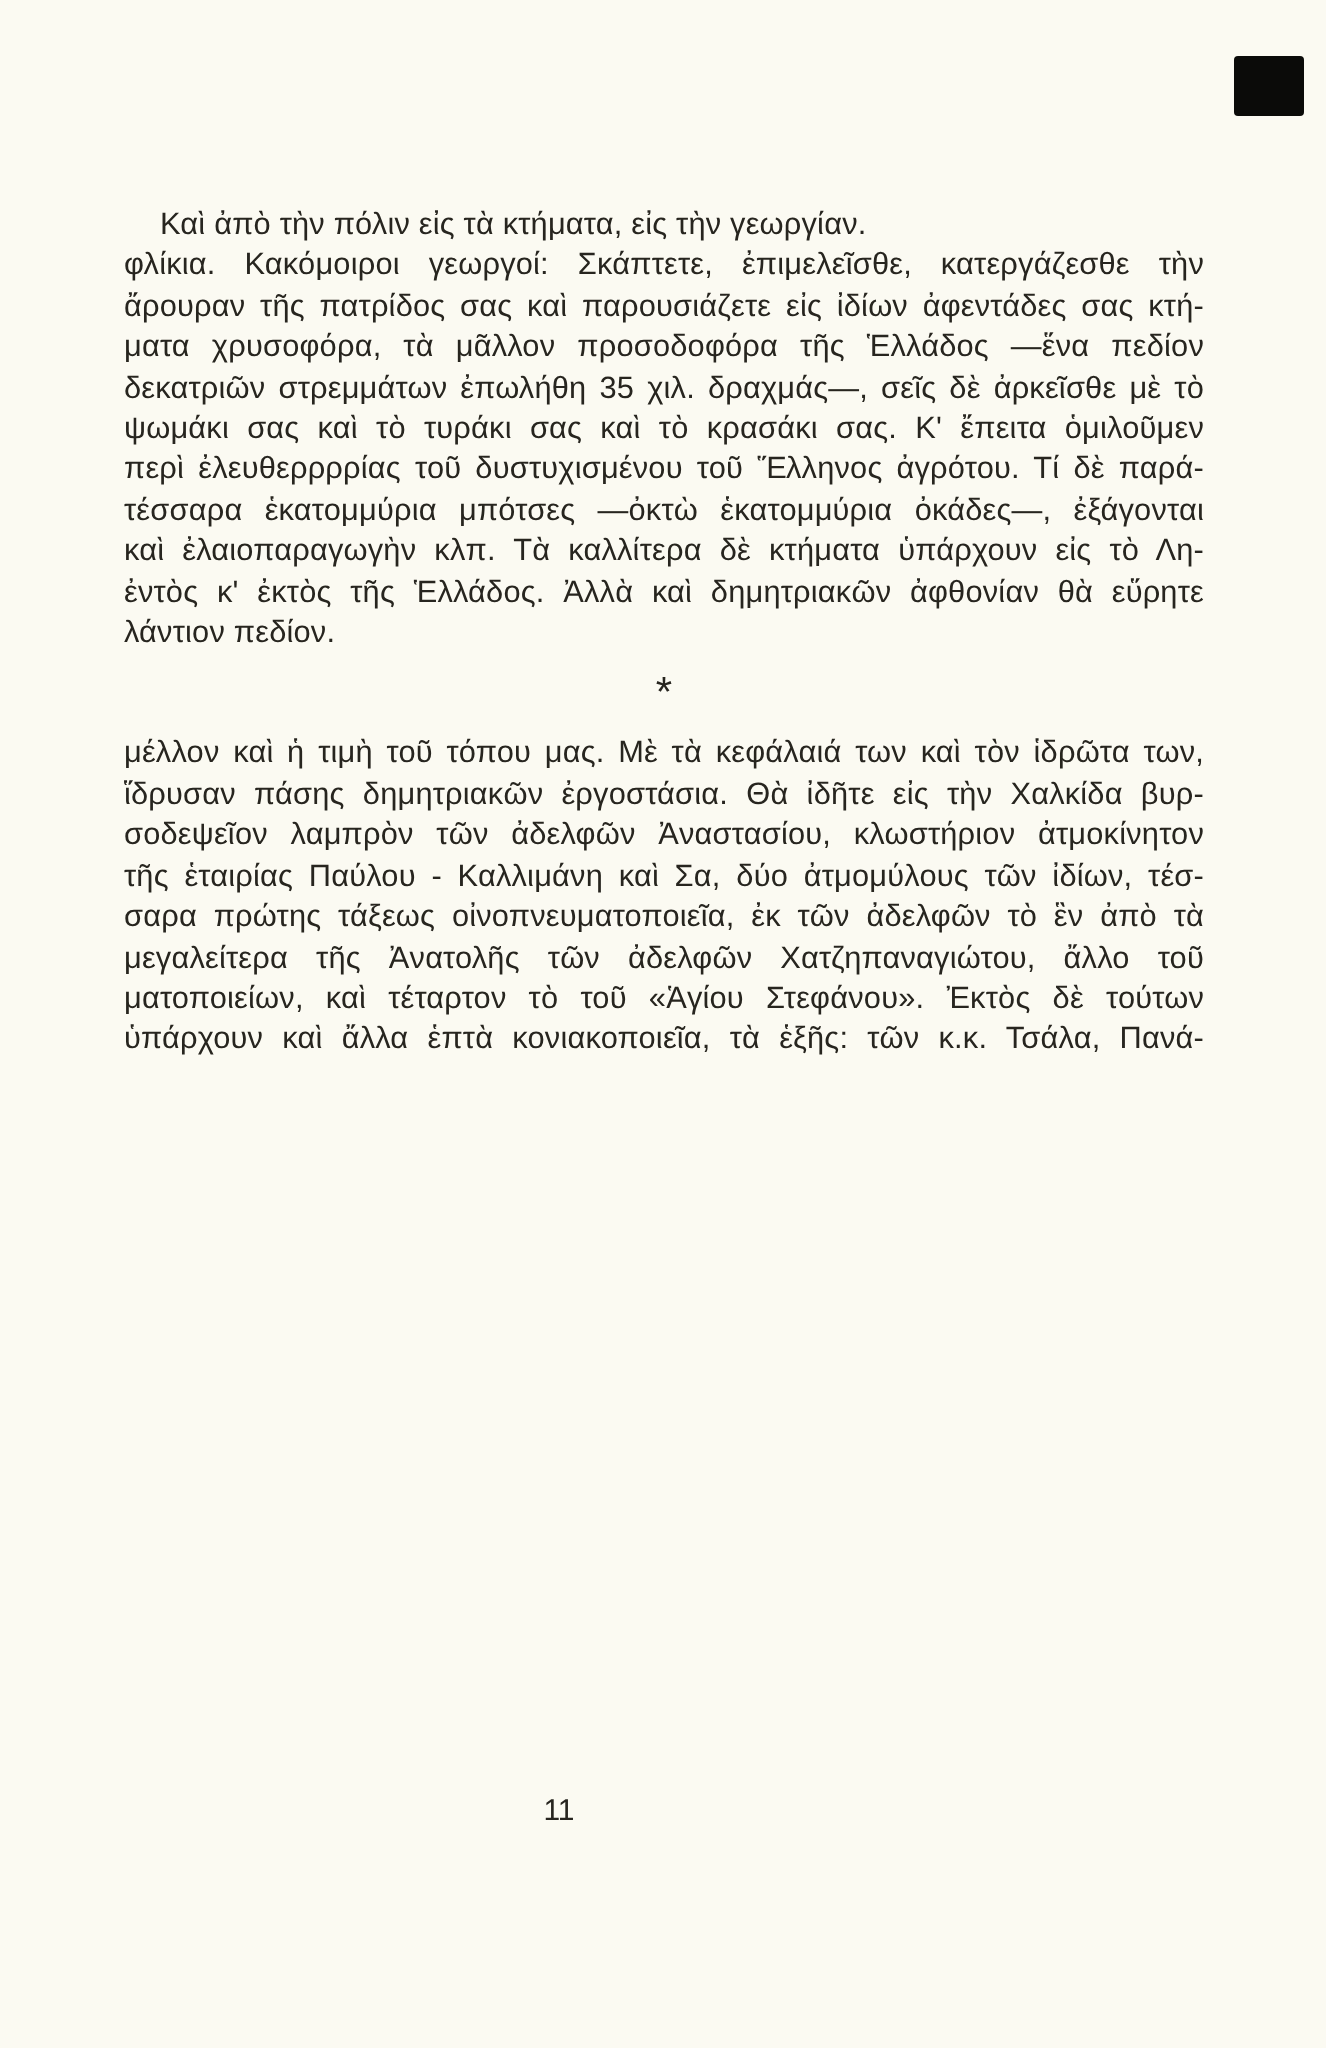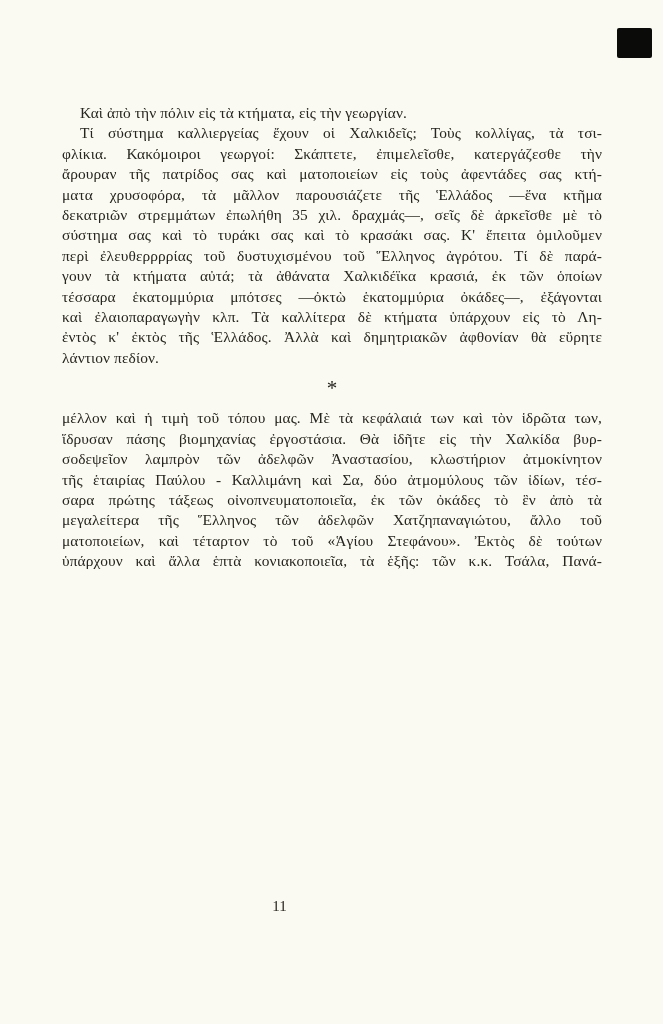--- a/index.html
+++ b/index.html
@@ -1,21 +1,21 @@
 <!DOCTYPE html>
 <html lang="el"><head>
 <meta charset="utf-8">
 <style>
   html,body{margin:0;padding:0;}
   .page{
     position:relative;
     width:663px;height:1024px;
     background:var(--paper,#fbfaf2);
     overflow:hidden;
-    font-family:Liberation Serif, serif;
+    font-family:Liberation Sans, sans-serif;
     color:var(--ink,#27251f);
   }
   .corner-mark{
     position:absolute;
     left:617px;top:28px;width:35px;height:30px;
     background:var(--mark,#0b0b09);
     border-radius:2px;
   }
   .body-text{
     position:absolute;
@@ -51,39 +51,37 @@
 </head>
 <body>
 
 <div class="page" style="--paper: #fbfaf2; --ink: #27251f; --mark: #0b0b09;">
   <div class="corner-mark"></div>
   <main class="body-text" id="body-text">
       <div class="paragraph">
         <div class="line line--first line--end">Καὶ ἀπὸ τὴν πόλιν εἰς τὰ κτήματα, εἰς τὴν γεωργίαν.</div>
       </div>
       <div class="paragraph">
-        <div class="line line--first">Τί σύστημα καλλιεργείας ἔχουν οἱ Χαλκιδεῖς; Τοὺς κολλίγας, τὰ τσι-</div>
         <div class="line">φλίκια. Κακόμοιροι γεωργοί: Σκάπτετε, ἐπιμελεῖσθε, κατεργάζεσθε τὴν</div>
-        <div class="line">ἄρουραν τῆς πατρίδος σας καὶ ματοποιείων εἰς τοὺς ἀφεντάδες σας κτή-</div>
-        <div class="line">ματα χρυσοφόρα, τὰ μᾶλλον παρουσιάζετε τῆς Ἑλλάδος —ἕνα κτῆμα</div>
+        <div class="line">ἄρουραν τῆς πατρίδος σας καὶ παρουσιάζετε εἰς ἰδίων ἀφεντάδες σας κτή-</div>
+        <div class="line">ματα χρυσοφόρα, τὰ μᾶλλον προσοδοφόρα τῆς Ἑλλάδος —ἕνα πεδίον</div>
         <div class="line">δεκατριῶν στρεμμάτων ἐπωλήθη 35 χιλ. δραχμάς—, σεῖς δὲ ἀρκεῖσθε μὲ τὸ</div>
-        <div class="line">σύστημα σας καὶ τὸ τυράκι σας καὶ τὸ κρασάκι σας. Κ' ἔπειτα ὁμιλοῦμεν</div>
+        <div class="line">ψωμάκι σας καὶ τὸ τυράκι σας καὶ τὸ κρασάκι σας. Κ' ἔπειτα ὁμιλοῦμεν</div>
         <div class="line">περὶ ἐλευθερρρρίας τοῦ δυστυχισμένου τοῦ Ἕλληνος ἀγρότου. Τί δὲ παρά-</div>
-        <div class="line">γουν τὰ κτήματα αὐτά; τὰ ἀθάνατα Χαλκιδέϊκα κρασιά, ἐκ τῶν ὁποίων</div>
         <div class="line">τέσσαρα ἑκατομμύρια μπότσες —ὀκτὼ ἑκατομμύρια ὀκάδες—, ἐξάγονται</div>
         <div class="line">καὶ ἐλαιοπαραγωγὴν κλπ. Τὰ καλλίτερα δὲ κτήματα ὑπάρχουν εἰς τὸ Λη-</div>
         <div class="line">ἐντὸς κ' ἐκτὸς τῆς Ἑλλάδος. Ἀλλὰ καὶ δημητριακῶν ἀφθονίαν θὰ εὕρητε</div>
         <div class="line line--end">λάντιον πεδίον.</div>
       </div>
       <div class="separator">*</div>
       <div class="paragraph">
         <div class="line">μέλλον καὶ ἡ τιμὴ τοῦ τόπου μας. Μὲ τὰ κεφάλαιά των καὶ τὸν ἱδρῶτα των,</div>
-        <div class="line">ἵδρυσαν πάσης βιομηχανίας ἐργοστάσια. Θὰ ἰδῆτε εἰς τὴν Χαλκίδα βυρ-</div>
+        <div class="line">ἵδρυσαν πάσης δημητριακῶν ἐργοστάσια. Θὰ ἰδῆτε εἰς τὴν Χαλκίδα βυρ-</div>
         <div class="line">σοδεψεῖον λαμπρὸν τῶν ἀδελφῶν Ἀναστασίου, κλωστήριον ἀτμοκίνητον</div>
         <div class="line">τῆς ἑταιρίας Παύλου - Καλλιμάνη καὶ Σα, δύο ἀτμομύλους τῶν ἰδίων, τέσ-</div>
-        <div class="line">σαρα πρώτης τάξεως οἰνοπνευματοποιεῖα, ἐκ τῶν ὀκάδες τὸ ἓν ἀπὸ τὰ</div>
-        <div class="line">μεγαλείτερα τῆς Ἕλληνος τῶν ἀδελφῶν Χατζηπαναγιώτου, ἄλλο τοῦ</div>
+        <div class="line">σαρα πρώτης τάξεως οἰνοπνευματοποιεῖα, ἐκ τῶν ἀδελφῶν τὸ ἓν ἀπὸ τὰ</div>
+        <div class="line">μεγαλείτερα τῆς Ἀνατολῆς τῶν ἀδελφῶν Χατζηπαναγιώτου, ἄλλο τοῦ</div>
         <div class="line">ματοποιείων, καὶ τέταρτον τὸ τοῦ «Ἁγίου Στεφάνου». Ἐκτὸς δὲ τούτων</div>
         <div class="line">ὑπάρχουν καὶ ἄλλα ἑπτὰ κονιακοποιεῖα, τὰ ἑξῆς: τῶν κ.κ. Τσάλα, Πανά-</div>
       </div>
     </main>
   <footer class="page-number">11</footer>
 </div>
 
 </body></html>

